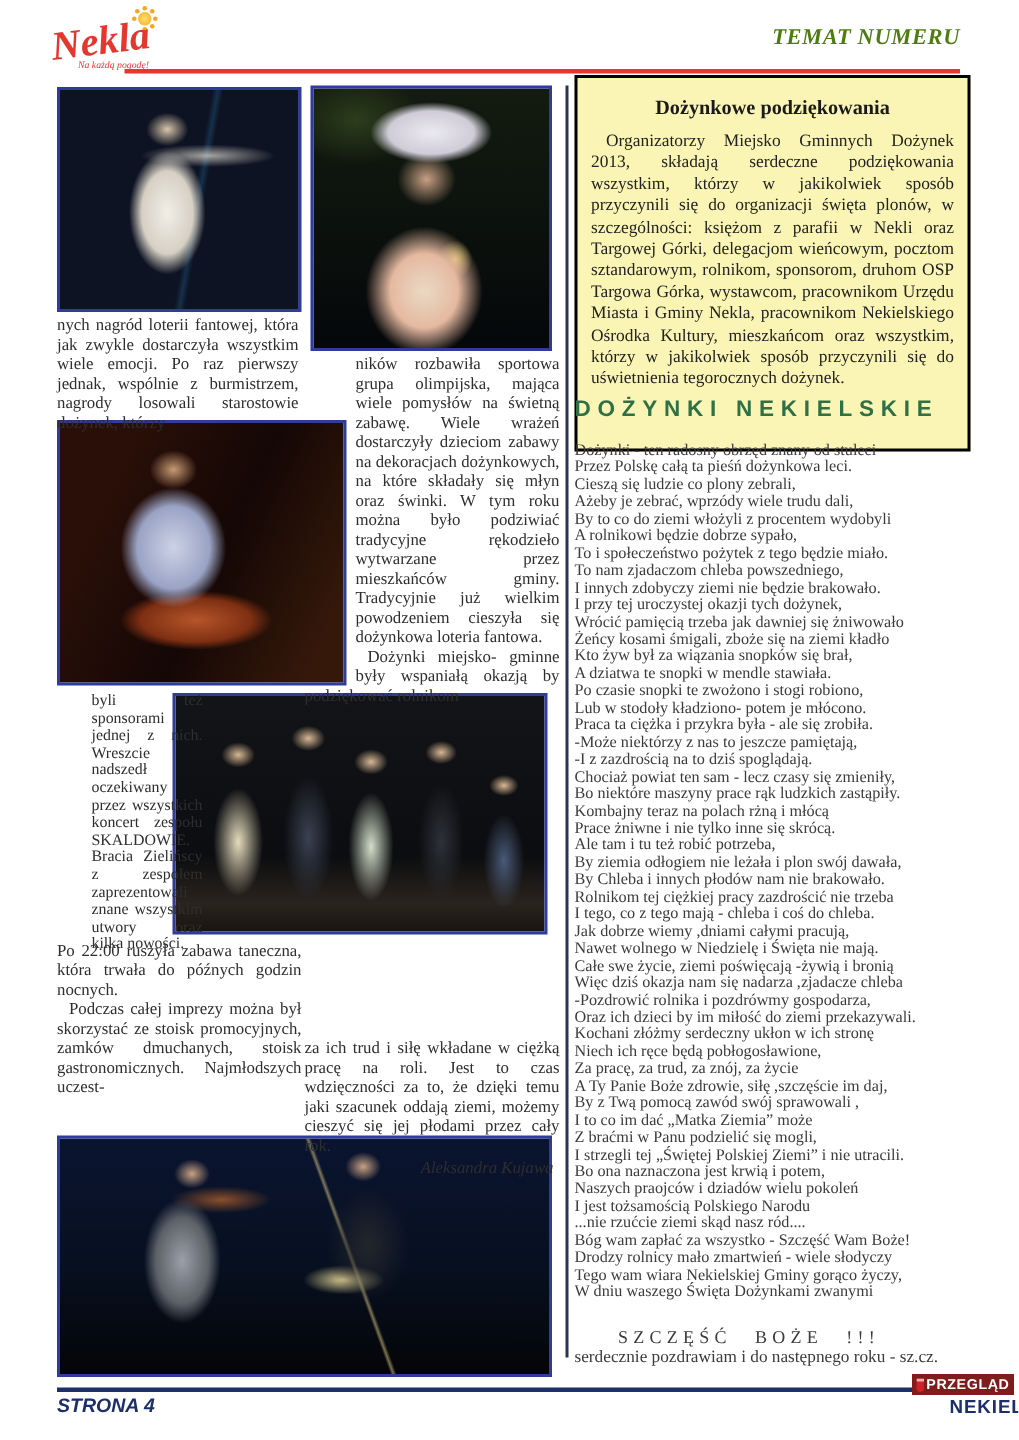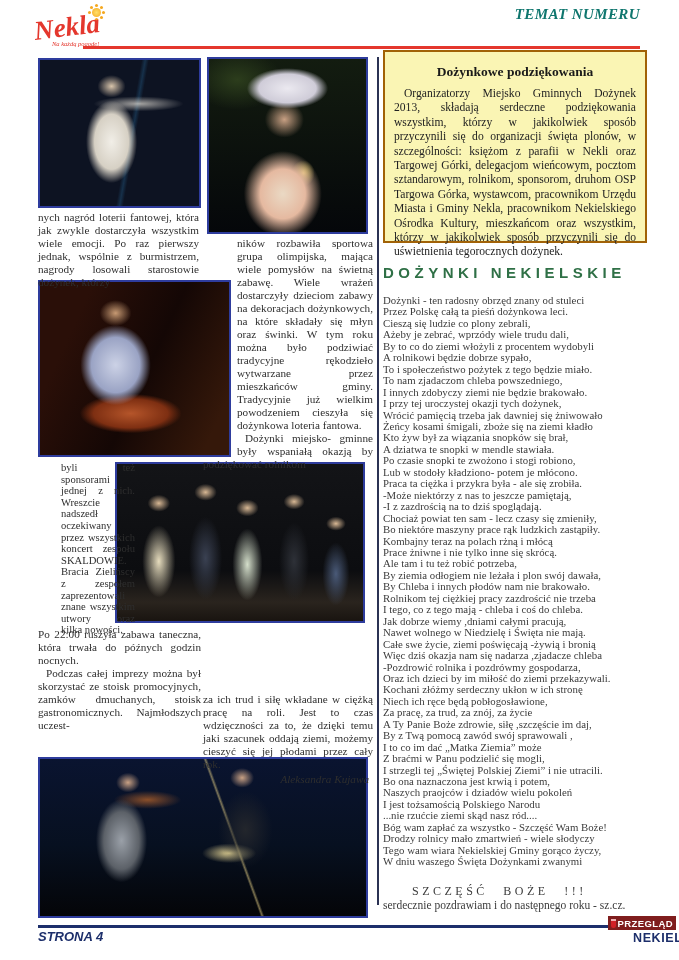--- a/index.html
+++ b/index.html
@@ -9,22 +9,22 @@
 
   
   .logo-wrap{left:30px;top:8px;width:110px;height:40px;}
   .logo-text{position:absolute;left:4px;top:4px;font-family:"Liberation Serif",serif;
              font-style:italic;font-weight:bold;font-size:27px;color:#e4372d;transform:rotate(-7deg);}
   .sun{position:absolute;left:62px;top:0px;width:9px;height:9px;border-radius:50%;
        background:radial-gradient(#ffe06a,#f5a81f);
        box-shadow:0 -7px 0 -3px #f5a81f,0 7px 0 -3px #f5a81f,7px 0 0 -3px #f5a81f,-7px 0 0 -3px #f5a81f,
                   5px -5px 0 -3px #f5a81f,-5px -5px 0 -3px #f5a81f,5px 5px 0 -3px #f5a81f;}
   .logo-tag{position:absolute;left:22px;top:32px;font-size:6.5px;color:#e4372d;font-style:italic;}
-  .section-label{right:39px;top:6px;font-family:"Liberation Serif",serif;font-weight:bold;
-                 font-style:italic;font-size:15px;color:#0f766e;letter-spacing:.4px;}
+  .section-label{right:39px;top:17px;font-family:"Liberation Serif",serif;font-weight:bold;
+                 font-style:italic;font-size:15px;color:#4d7c0f;letter-spacing:.4px;}
   .header-rule{left:83px;top:46px;width:557px;height:3px;background:#e4372d;}
   .col-divider{left:377px;top:57px;width:2px;height:848px;background:#2b3254;}
 
   
   .photo{position:absolute;border:2px solid #2e3c9d;box-sizing:border-box;}
   .photo-1{left:38px;top:58px;width:163px;height:150px;background:
      radial-gradient(ellipse 20px 16px at 45% 18%,#d9c5ab 0%,rgba(217,197,171,0) 70%),
      radial-gradient(ellipse 34px 55px at 45% 56%,#f1eee7 0%,#d6d0c4 50%,rgba(214,208,196,0) 75%),
      radial-gradient(ellipse 60px 10px at 62% 30%,rgba(230,225,215,.7) 0%,rgba(230,225,215,0) 75%),
      linear-gradient(100deg,#0d1322 55%,#16304a 57%,#0d1322 59%),
@@ -70,22 +70,22 @@
   .wrap-spacer{float:left;width:34px;height:181px;margin-top:39px;}
   .t-b .p2{text-indent:8px;}
   .t-c{left:38px;top:462px;width:74px;font-size:10.6px;line-height:11.6px;text-align:justify;
        overflow-wrap:break-word;margin-left:23px;}
   .t-d{left:38px;top:628px;width:163px;}
   .t-d .p2{text-indent:8px;}
   .t-e{left:203px;top:666px;width:170px;margin-top:27px;}
   .byline{text-align:right;font-style:italic;margin-top:2px;padding-right:4px;}
 
   
-  .thanks{left:383px;top:50px;width:264px;height:193px;background:#faf5b4;
-          border:2px solid #a16207;box-sizing:border-box;padding:6px 9px 0 9px;}
+  .thanks{left:383px;top:50px;width:264px;height:251px;background:#faf5b4;
+          border:2px solid #000000;box-sizing:border-box;padding:6px 9px 0 9px;}
   .thanks-title{text-align:center;font-weight:bold;font-size:13.5px;color:#1a1a1a;margin:6px 0 7px 0;}
   .thanks-body{font-size:11.6px;line-height:14.4px;text-align:justify;text-indent:10px;color:#222;}
 
   
   .poem-title{left:383px;top:264px;width:262px;font-family:"Liberation Sans",sans-serif;
               font-weight:bold;font-size:15px;letter-spacing:4.5px;color:#2f7046;}
   .poem{left:383px;top:295px;width:264px;color:#3b3b3b;}
   .poem-line{font-size:10.8px;line-height:11.45px;white-space:nowrap;}
   .poem-closing{left:412px;top:884px;font-size:12px;font-weight:normal;letter-spacing:3.5px;
                 word-spacing:9px;color:#3b3b3b;}

